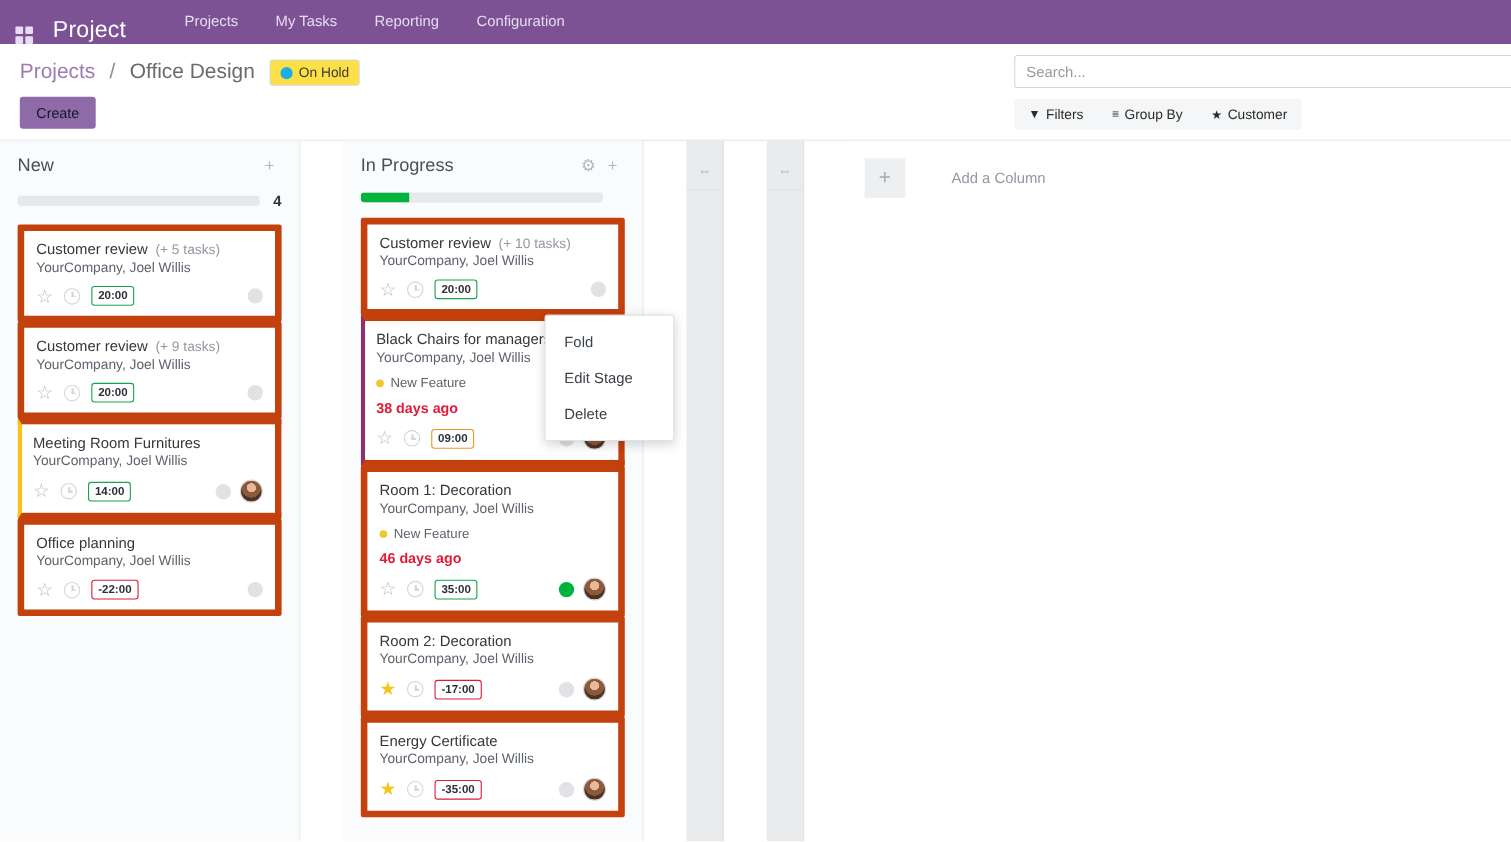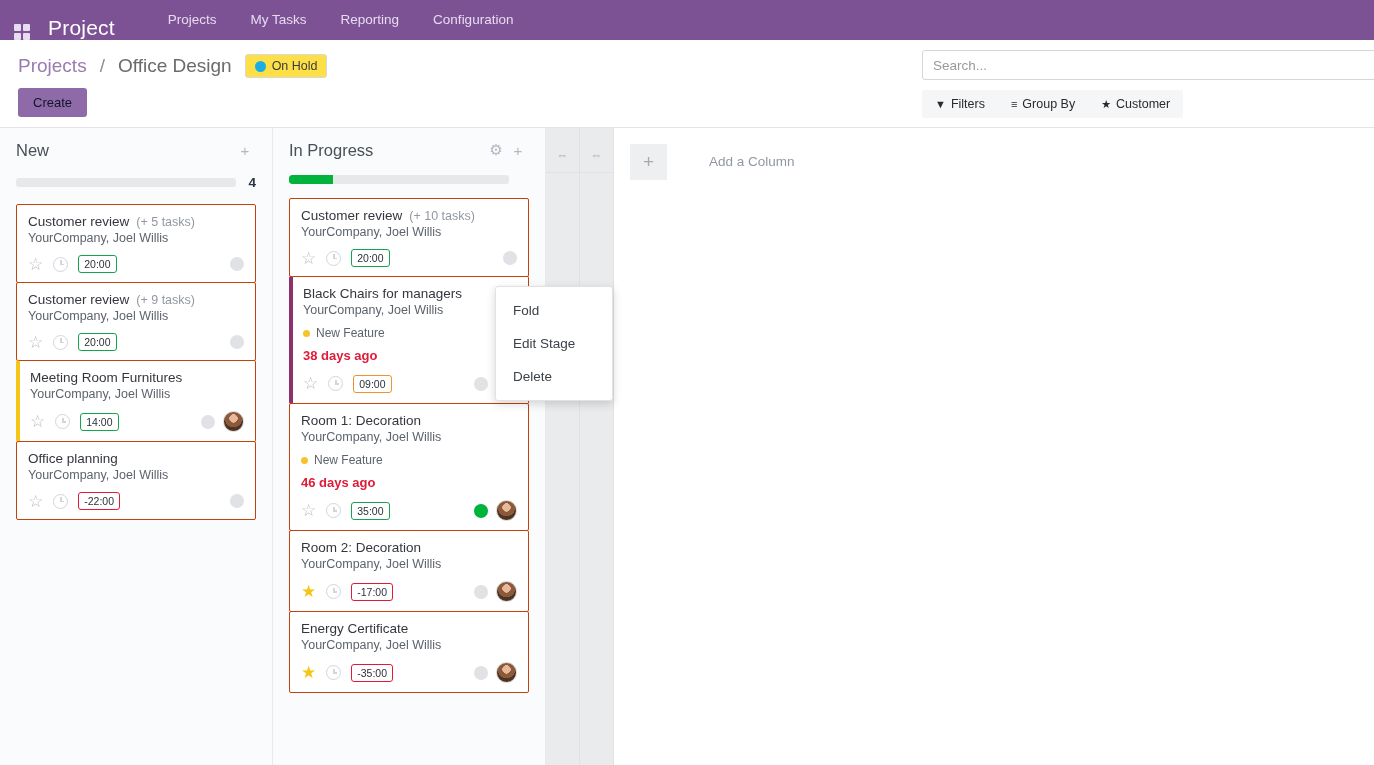--- a/index.html
+++ b/index.html
@@ -65,21 +65,21 @@
   }
   .filter-btn {
     font-size: 12.5px; color: #2b2b2b; padding: 7px 13px;
     cursor: pointer; display: flex; align-items: center; gap: 5px;
   }
   .fb-ico { font-size: 11px; }
 
   
   .board {
     display: flex; align-items: stretch; height: 637px;
-    background: #fff; position: relative;
+    background: #fff; position: relative; gap: 39px;
   }
   .column {
     width: 273px; flex: 0 0 273px; background: #fafbfc;
     border-right: 1px solid #e9eaec; padding: 0 16px;
     position: relative;
   }
   .col-head {
     display: flex; align-items: center; height: 34px;
     padding-top: 10px;
   }
@@ -93,21 +93,21 @@
   }
   .progress-track {
     flex: 1; height: 9px; background: #e6e8ea; border-radius: 3px;
     overflow: hidden; cursor: pointer;
   }
   .progress-fill { height: 100%; background: #00b33c; border-radius: 3px 0 0 3px; }
   .col-count { font-size: 13.5px; color: #2b3440; font-weight: bold; min-width: 10px; text-align: right; }
 
   .cards { margin-top: 14px; }
   .card {
-    background: #fff; border: 1px solid #c2410c; border-radius: 2px;
+    background: #fff; border: 6px solid #c2410c; border-radius: 2px;
     padding: 9px 11px 9px 11px; margin-bottom: -1px;
     position: relative; cursor: pointer;
   }
   .card.bordered { border-left-width: 4px; padding-left: 10px; }
   .card-title-row { display: flex; align-items: baseline; gap: 7px; flex-wrap: wrap; }
   .card-title { font-size: 13.5px; color: #33373d; }
   .card-sub { font-size: 12.5px; color: #9298a1; }
   .card-company { font-size: 12.5px; color: #5d636c; margin-top: 2px; }
   .card-tag { display: flex; align-items: center; gap: 6px; margin-top: 9px; }
   .tag-dot { width: 7px; height: 7px; border-radius: 50%; background: #f5c32c; }
@@ -125,21 +125,21 @@
   .clock::before {
     content:""; position:absolute; left:6.2px; top:2.6px;
     width:1.4px; height:5px; background:#d2d5da;
   }
   .clock::after {
     content:""; position:absolute; left:6.2px; top:6.4px;
     width:4px; height:1.4px; background:#d2d5da;
   }
   .time-badge {
     border: 1px solid #14a44d; color: #2c3138; border-radius: 3px;
-    font-size: 10.5px; font-weight: normal; padding: 2px 5px; cursor: pointer;
+    font-size: 10.5px; font-weight: bold; padding: 2px 5px; cursor: pointer;
   }
   .time-badge.warn { border-color: #f0932b; }
   .time-badge.danger { border-color: #e01b38; }
   .foot-right { margin-left: auto; display: flex; align-items: center; gap: 8px; }
   .state-dot {
     width: 14px; height: 14px; border-radius: 50%;
     background: #e0e2e6; cursor: pointer;
   }
   .state-dot.green { background: #00b33c; }
   .avatar {

